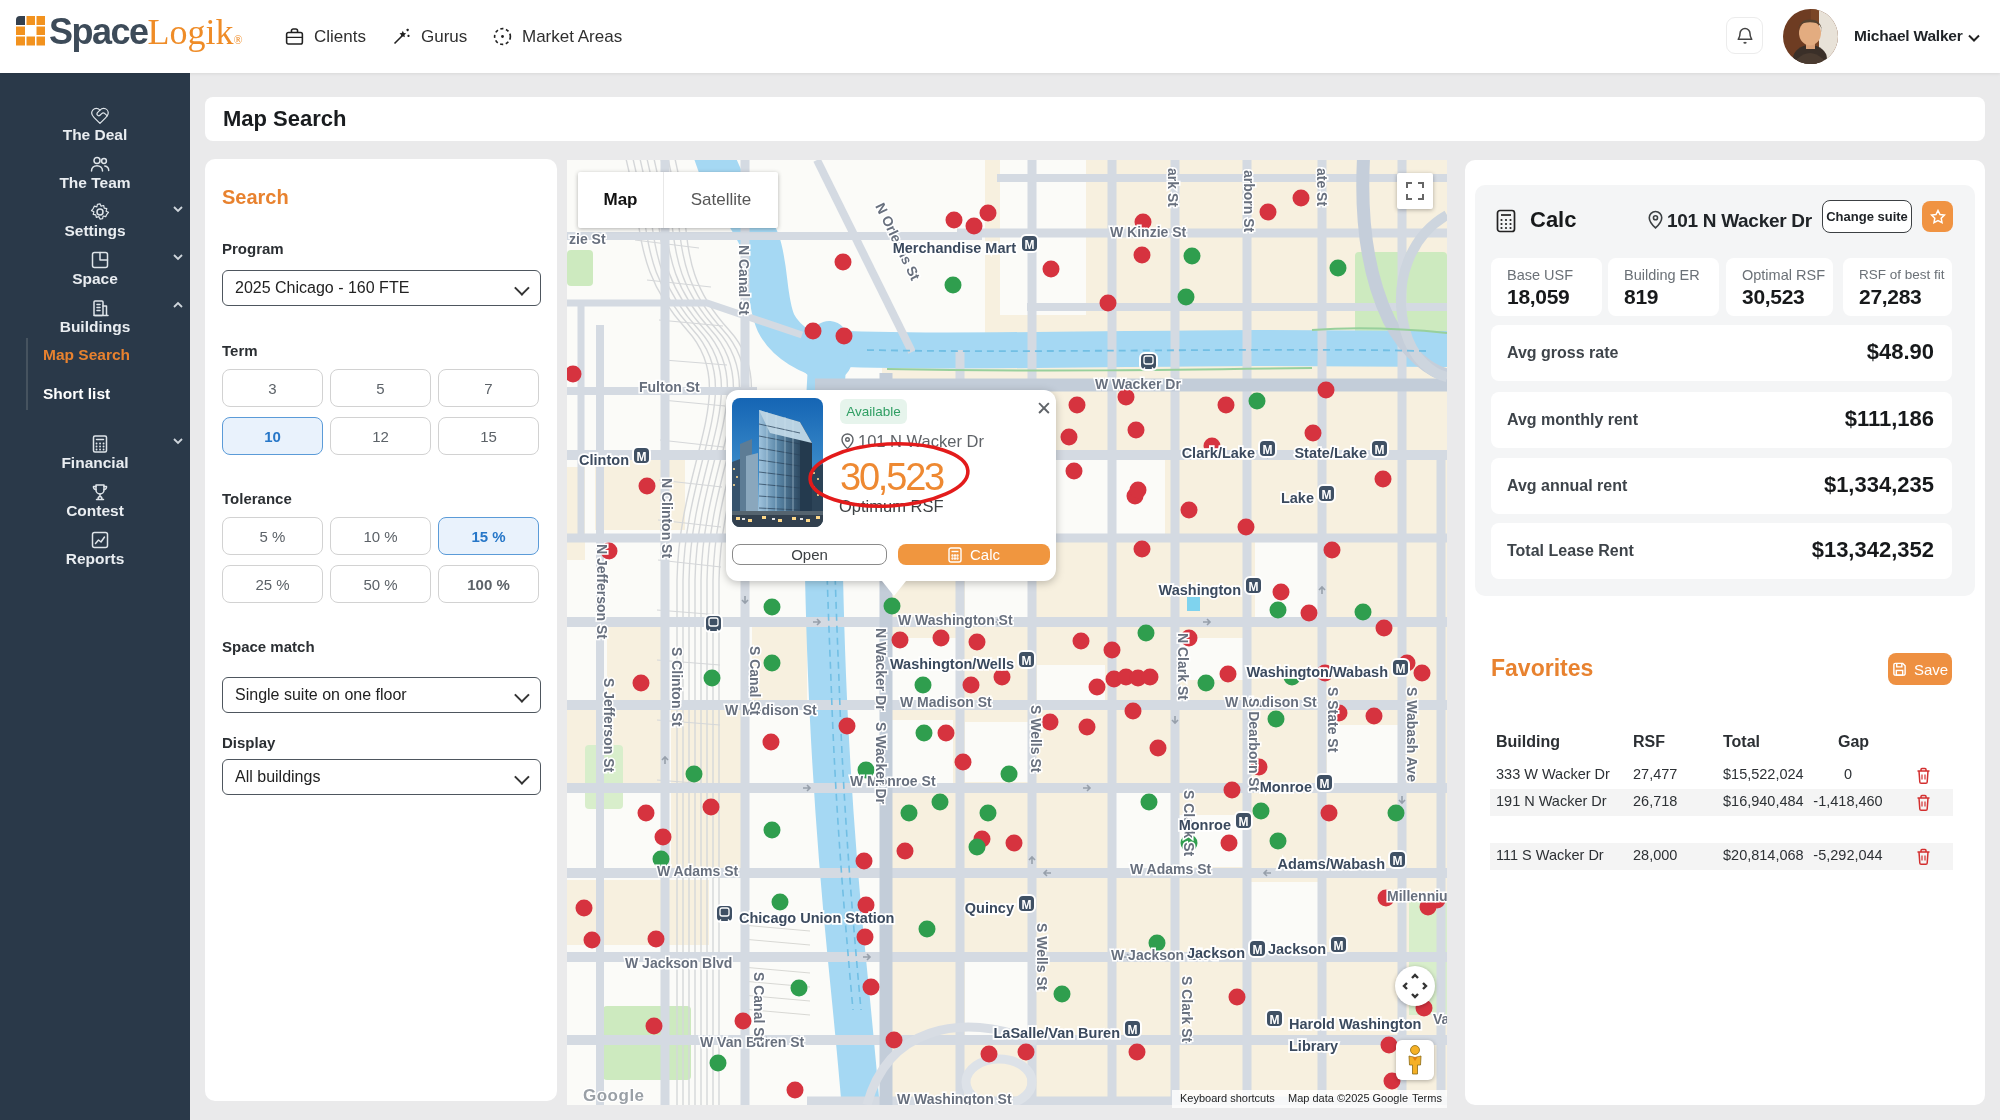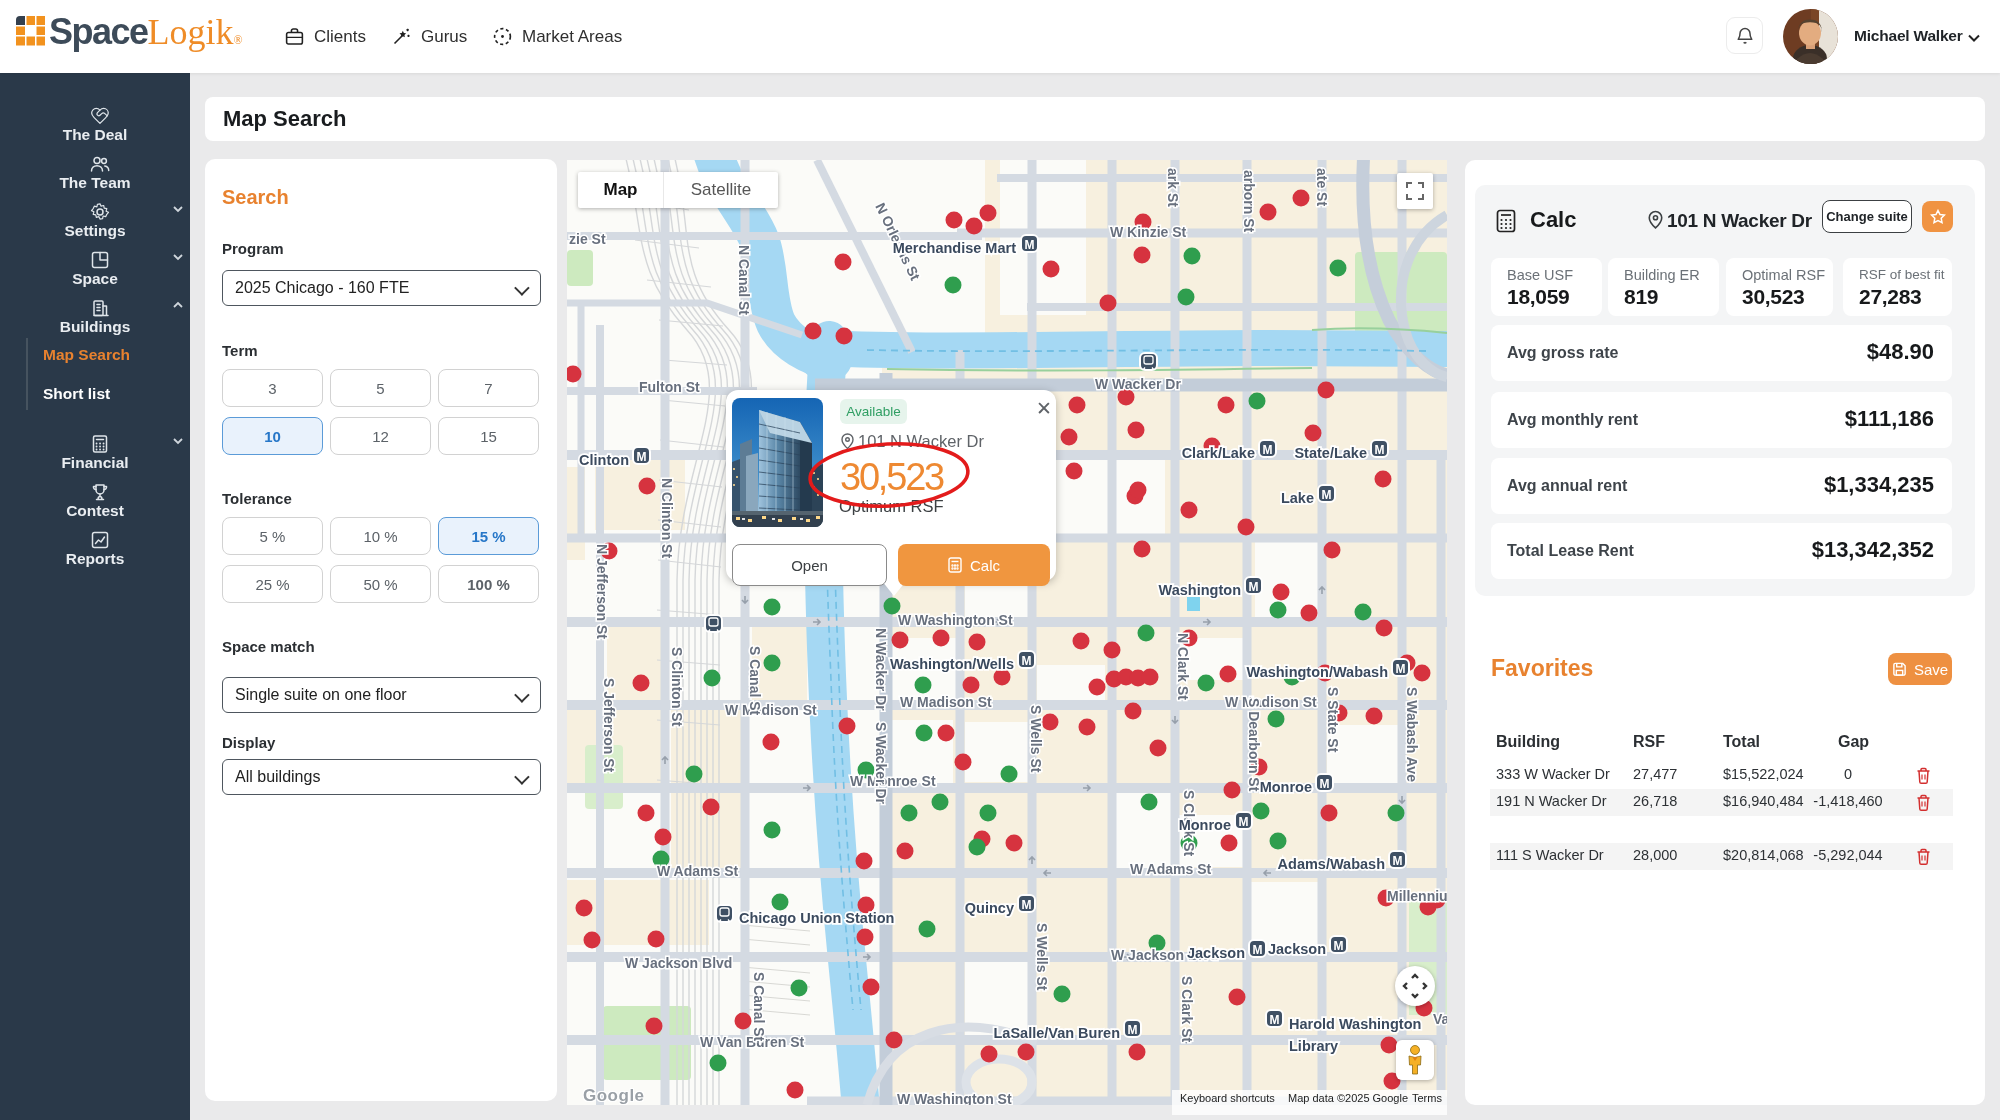--- a/index.html
+++ b/index.html
@@ -55,31 +55,31 @@
 
 
 #popup { position:absolute; left:726px; top:390px; width:330px; height:191px; background:#fff; border-radius:12px; box-shadow:0 2px 8px rgba(0,0,0,.25); z-index:10; }
 #popup .tail { position:absolute; left:156px; top:191px; width:0; height:0; border-left:12px solid transparent; border-right:12px solid transparent; border-top:15px solid #fff; }
 #bimg { position:absolute; left:6px; top:8px; width:91px; height:129px; border-radius:8px; overflow:hidden; }
 .chip { position:absolute; left:114px; top:9px; width:67px; height:25px; background:#e6f4ec; border-radius:6px; color:#2f9e63; font-size:13.5px; display:flex; align-items:center; justify-content:center; }
 #paddr { position:absolute; left:132px; top:42px; font-size:16.5px; color:#5f6368; }
 #pnum { position:absolute; left:114px; top:66px; font-size:38px; color:#ee8932; letter-spacing:-2.2px; }
 #prsf { position:absolute; left:113px; top:107px; font-size:16.5px; color:#3c4043; }
 #pclose { position:absolute; left:310px; top:7px; font-size:19px; color:#5f6368; }
-.pbtn { position:absolute; top:154px; height:42px; border-radius:8px; font-size:15px; display:flex; align-items:center; justify-content:center; }
+.pbtn { position:absolute; top:154px; height:21px; border-radius:8px; font-size:15px; display:flex; align-items:center; justify-content:center; }
 #popen { left:6px; width:155px; background:#fff; border:1px solid #8a8a8a; color:#3c4043; }
 #pcalc { left:172px; width:152px; background:#f0963f; color:#fff; gap:8px; }
 
 
-#mapsat { position:absolute; left:578px; top:172px; width:200px; height:36px; background:#fff; border-radius:2px; box-shadow:0 1px 4px rgba(0,0,0,.3); z-index:8; display:flex; }
+#mapsat { position:absolute; left:578px; top:172px; width:200px; height:56px; background:#fff; border-radius:2px; box-shadow:0 1px 4px rgba(0,0,0,.3); z-index:8; display:flex; }
 #mapsat .seg { width:100px; display:flex; align-items:center; justify-content:center; font-size:17px; }
 #fsbtn { position:absolute; left:1397px; top:173px; width:36px; height:36px; background:#fff; border-radius:2px; box-shadow:0 1px 4px rgba(0,0,0,.3); z-index:8; display:flex; align-items:center; justify-content:center; }
 #panbtn { position:absolute; left:1395px; top:966px; width:40px; height:40px; background:#fff; border-radius:50%; box-shadow:0 1px 4px rgba(0,0,0,.3); z-index:8; display:flex; align-items:center; justify-content:center; }
 #pegman { position:absolute; left:1396px; top:1040px; width:38px; height:40px; background:#fff; border-radius:6px; box-shadow:0 1px 4px rgba(0,0,0,.3); z-index:8; display:flex; align-items:center; justify-content:center; }
-#attrib { position:absolute; left:1172px; top:1090px; width:275px; height:25px; background:rgba(255,255,255,.8); z-index:8; font-size:11px; color:#222; }
+#attrib { position:absolute; left:1172px; top:1090px; width:275px; height:18px; background:rgba(255,255,255,.8); z-index:8; font-size:11px; color:#222; }
 #glogo { position:absolute; left:583px; top:1086px; z-index:8; font-size:17px; font-weight:700; color:#9aa0a6; letter-spacing:.5px; text-shadow:-1px -1px 0 #fff, 1px -1px 0 #fff, -1px 1px 0 #fff, 1px 1px 0 #fff; }
 </style>
 </head>
 <body>
 
 <div id="header">
   <div style="position:absolute;left:16px;top:16px;">
     <svg width="30" height="30" viewBox="0 0 30 30">
       <path d="M0,4 Q0,0 4,0 L9,0 L9,9 L0,9 Z" fill="#34404e"></path>
       <rect x="10.5" y="0" width="8.5" height="9" fill="#f2921e"></rect>

